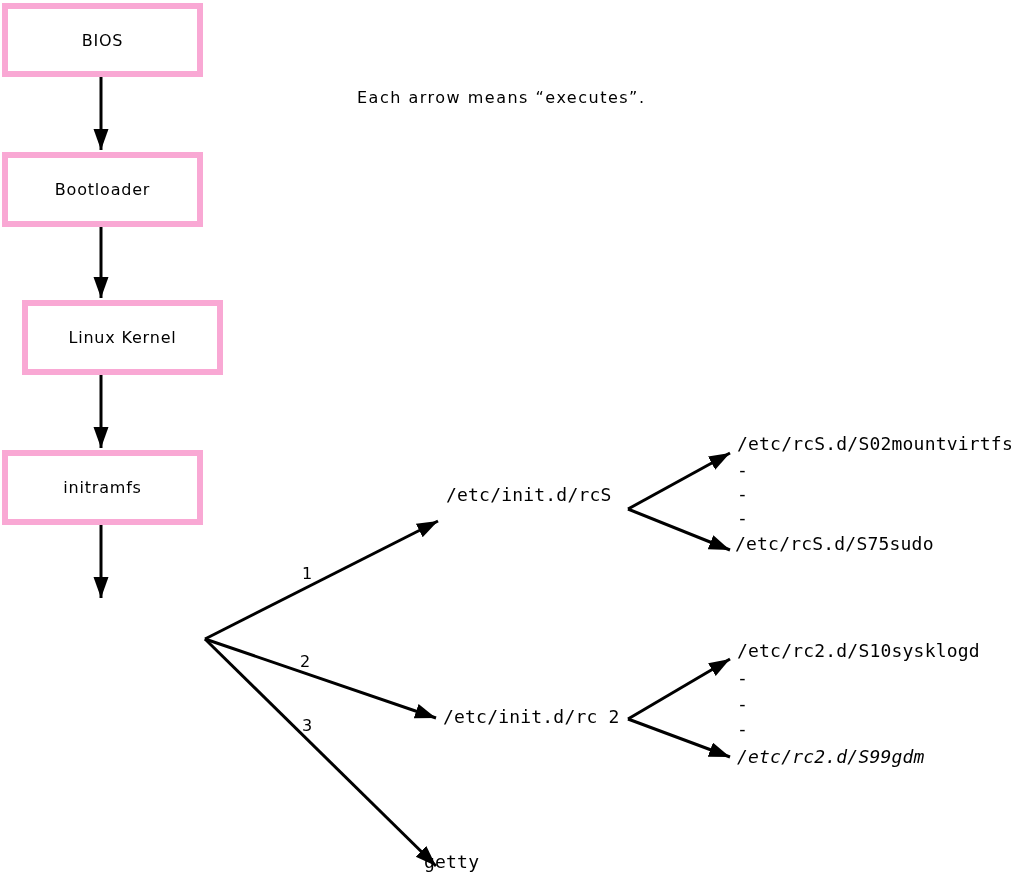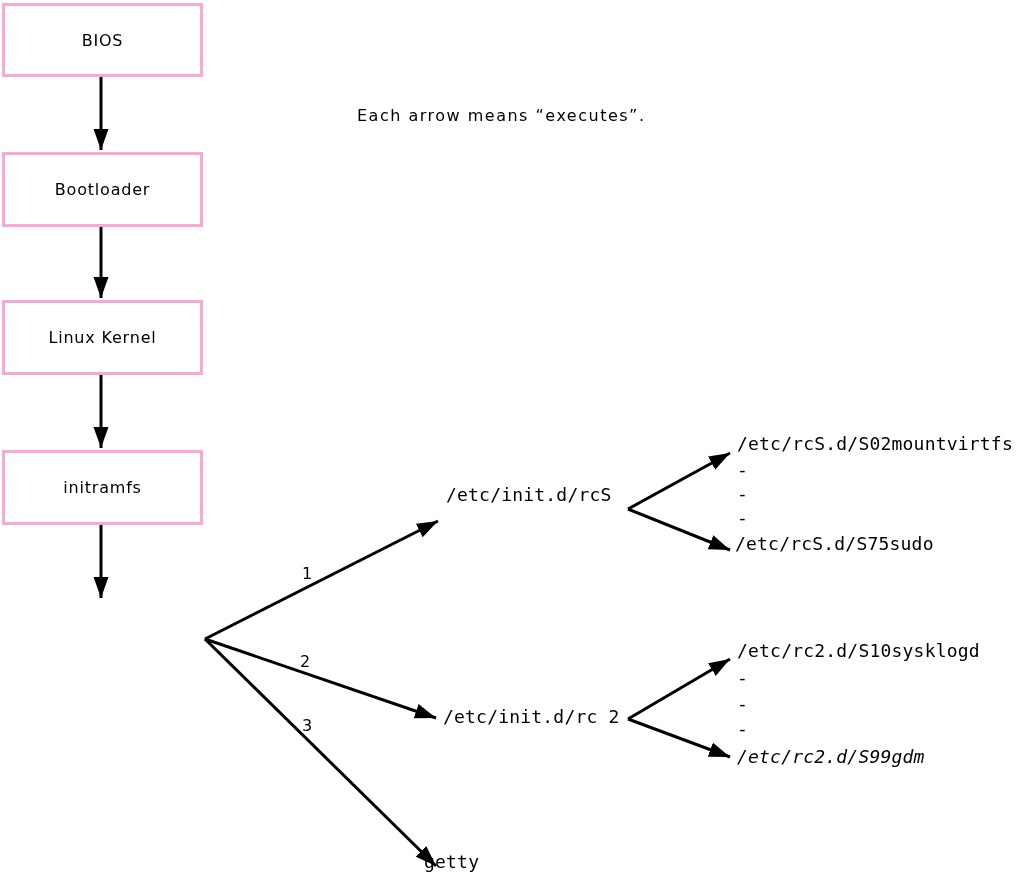--- a/index.html
+++ b/index.html
@@ -16,21 +16,21 @@
     position: absolute;
     left: 0; top: 0;
     width: 1024px; height: 875px;
   }
   .box {
     position: absolute;
     left: 2px;
     width: 201px;
     height: 75px;
     box-sizing: border-box;
-    border: 3px solid #f9a8d4;
+    border: 6px solid #f9a8d4;
     background: #ffffff;
     display: flex;
     align-items: center;
     justify-content: center;
     text-align: center;
   }
   .box span {
     font-size: 16px;
     letter-spacing: 0.8px;
     white-space: nowrap;
@@ -76,29 +76,29 @@
     <line x1="205" y1="639" x2="436" y2="718" stroke="#000000" stroke-width="3" marker-end="url(#ah)"></line>
     <line x1="205" y1="639" x2="436" y2="866" stroke="#000000" stroke-width="3" marker-end="url(#ah)"></line>
 
     <line x1="628" y1="509" x2="730" y2="453" stroke="#000000" stroke-width="3" marker-end="url(#ah)"></line>
     <line x1="628" y1="509" x2="730" y2="550" stroke="#000000" stroke-width="3" marker-end="url(#ah)"></line>
 
     <line x1="628" y1="719" x2="730" y2="659" stroke="#000000" stroke-width="3" marker-end="url(#ah)"></line>
     <line x1="628" y1="719" x2="730" y2="757" stroke="#000000" stroke-width="3" marker-end="url(#ah)"></line>
   </svg>
 
-  <div class="label note" style="left:357px; top:106px;">Each arrow means “executes”.</div>
+  <div class="label note" style="left:357px; top:88px;">Each arrow means “executes”.</div>
 
   <div class="box" style="top:3px; height:74px;">
     <span>BIOS</span>
   </div>
   <div class="box" style="top:152px;">
     <span>Bootloader</span>
   </div>
-  <div class="box" style="top:300px;">
+  <div class="box" style="top:300px;margin-left:20px;">
     <span>Linux Kernel</span>
   </div>
   <div class="box" style="top:450px;">
     <span>initramfs</span>
   </div>
 
   <div class="label sans16" style="left:302px; top:564px;">1</div>
   <div class="label sans16" style="left:300px; top:652px;">2</div>
   <div class="label sans16" style="left:302px; top:716px;">3</div>
 

